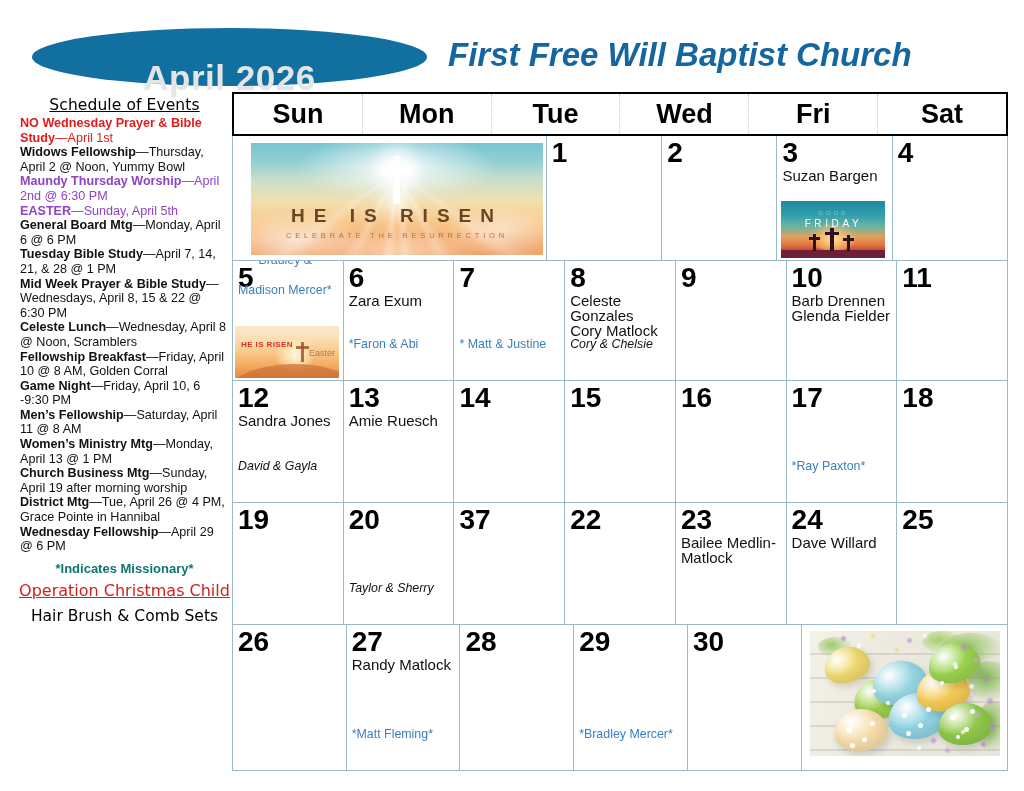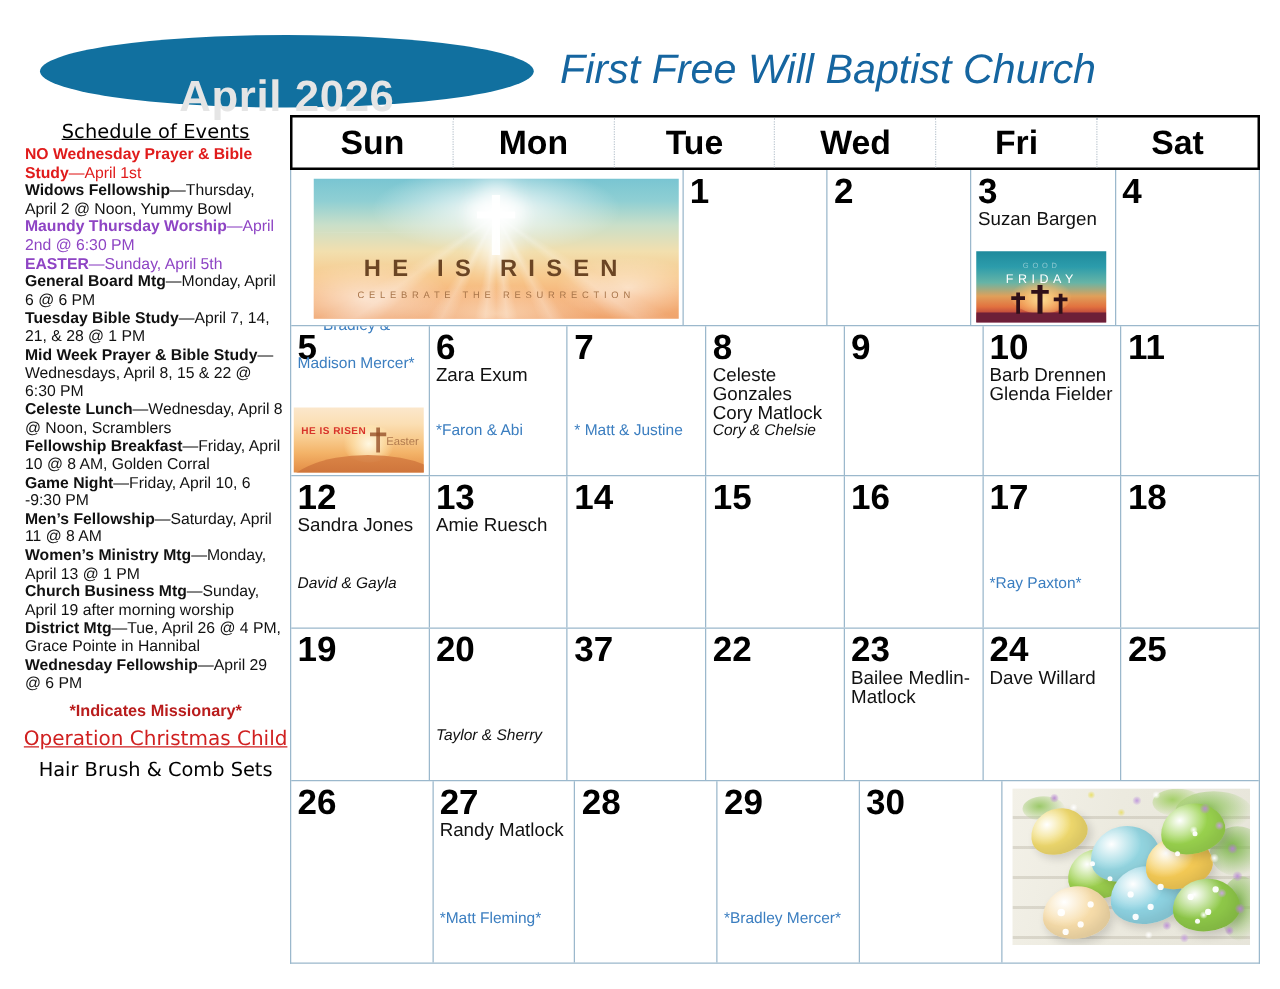--- a/index.html
+++ b/index.html
@@ -35,21 +35,21 @@
     font-weight: bold;
     letter-spacing: 0.5px;
     font-family: "Liberation Sans", sans-serif;
     margin-top: 41px;
   }
   #church-name {
     position: absolute;
     left: 448px; top: 36px;
     color: #1565a0;
     font-size: 33px;
-    font-weight: normal;
+    font-weight: bold;
     font-style: italic;
     font-family: "Liberation Sans", sans-serif;
     white-space: nowrap;
   }
 
   
   #sidebar {
     position: absolute;
     left: 18px; top: 96px;
     width: 213px;
@@ -72,21 +72,21 @@
     padding: 0 2px;
   }
   .sched-item .lbl { font-weight: bold; }
   .sched-item.red  { color: #e01b1b; }
   .sched-item.red .lbl { color: #e01b1b; font-weight: bold; }
   .sched-item.purple { color: #8e44c4; }
   .sched-item.purple .lbl { color: #8e44c4; font-weight: bold; }
 
   #missionary-note {
     text-align: center;
-    color: #b91c1c;
+    color: #0f766e;
     font-weight: bold;
     font-size: 13px;
     margin-top: 7px;
     line-height: 16px;
   }
   #occ-title {
     text-align: center;
     color: #d02020;
     font-family: "DejaVu Sans", sans-serif;
     font-size: 16px;

